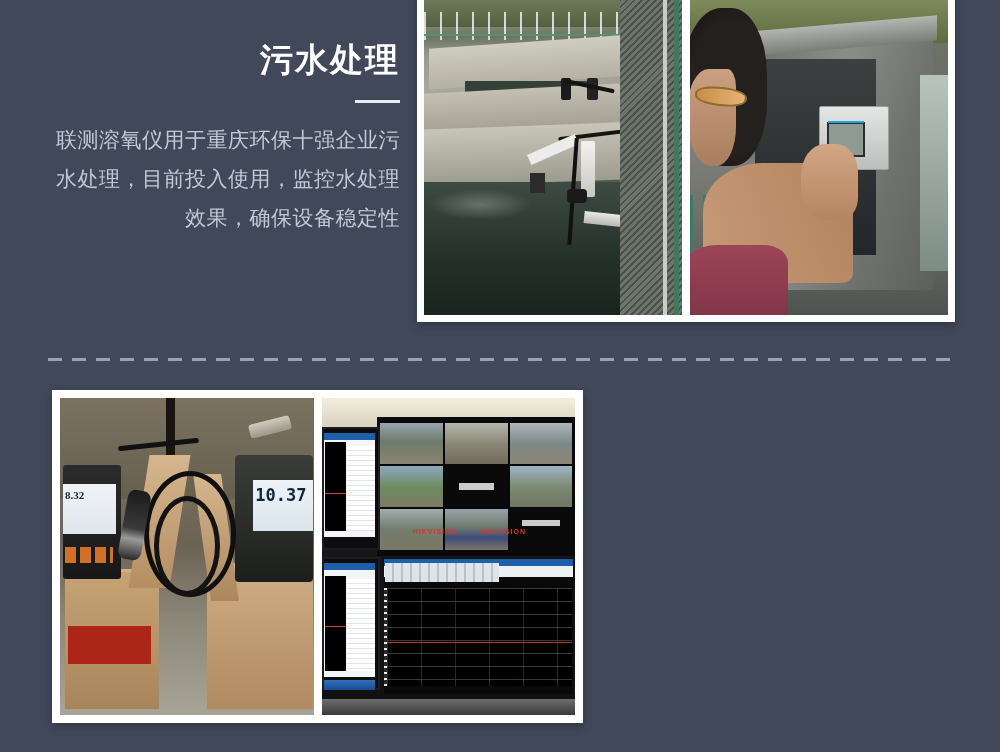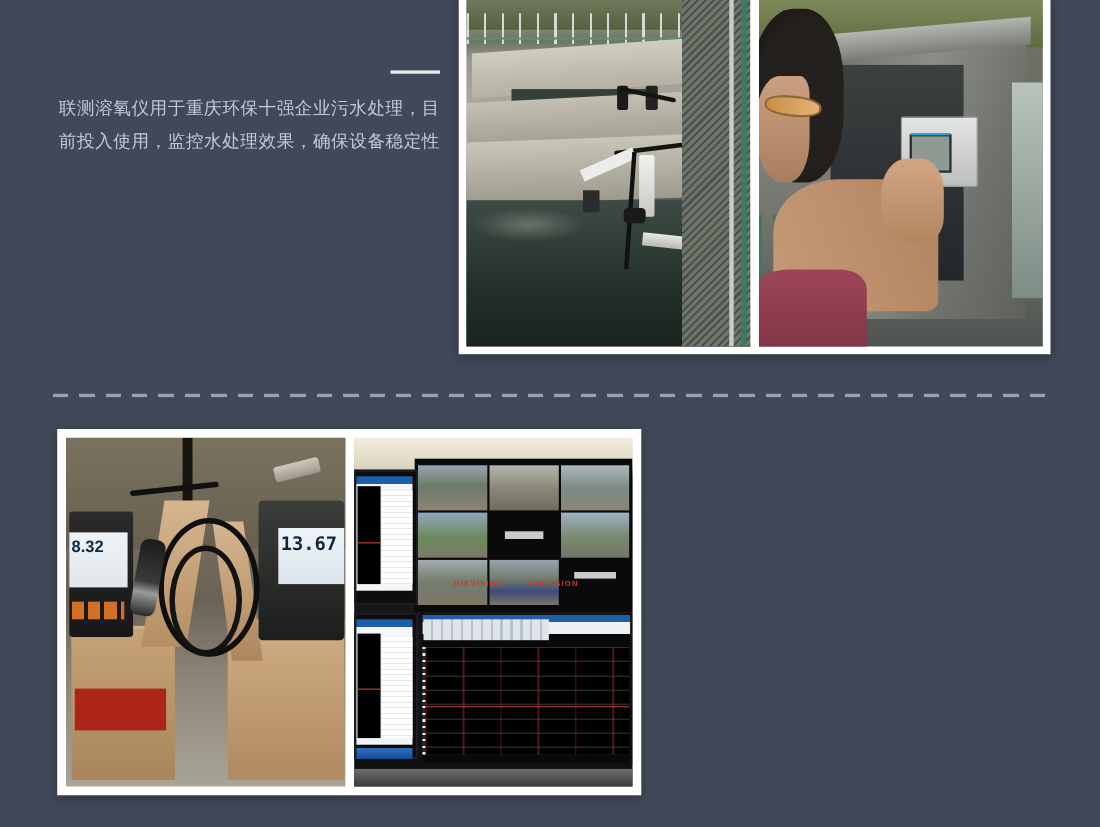--- a/index.html
+++ b/index.html
@@ -20,21 +20,21 @@
     line-height:1.1;
     white-space:nowrap;
   }
   .title-rule {
     height:3px;
     width:45px;
     background:#e9ebef;
   }
   .body-copy {
     color:#c3c9d4;
-    font-size:16px;
+    font-size:21px;
     line-height:1.85;
     letter-spacing:0.5px;
   }
 
   
   .top-text { position:absolute; left:40px; top:42px; width:360px; text-align:right; }
   .top-text .title-rule { margin:22px 0 18px auto; }
 
   
   .bottom-text { position:absolute; left:604px; top:447px; width:356px; text-align:left; }
@@ -154,22 +154,22 @@
               background:linear-gradient(#d0ae85,#b08a60); }
   .p3 .flapM { position:absolute; left:31%; top:18%; width:16%; height:42%;
               background:linear-gradient(#d6b68f,#b58e63); transform:skewX(-9deg); }
   .p3 .flapM2{ position:absolute; left:56%; top:24%; width:11%; height:40%;
               background:linear-gradient(#d6b68f,#ad865d); transform:skewX(8deg); }
   .p3 .meterL{ position:absolute; left:1%; top:21%; width:23%; height:36%;
               background:linear-gradient(#2b2b2b,#171717); border-radius:3px; }
   .p3 .meterLscr{ position:absolute; left:1%; top:27%; width:21%; height:16%;
               background:linear-gradient(#f0f3f6,#dfe6ec); }
   .p3 .meterLval{ position:absolute; left:2%; top:29%; width:20%; height:12%;
-              color:#0f2a44; font-size:15px; font-weight:700;
-              font-family:Liberation Sans, sans-serif; line-height:1; }
+              color:#0f2a44; font-size:11px; font-weight:700;
+              font-family:Liberation Serif, serif; line-height:1; }
   .p3 .meterLkeys{ position:absolute; left:2%; top:47%; width:19%; height:5%;
               background:repeating-linear-gradient(to right,#d2702a 0 11px, #1a1a1a 11px 15px); }
   .p3 .meterR{ position:absolute; left:69%; top:18%; width:31%; height:40%;
               background:linear-gradient(#3b3d3a,#1d1f1d); border-radius:4px; }
   .p3 .meterRscr{ position:absolute; left:76%; top:26%; width:24%; height:16%;
               background:linear-gradient(#eef3f7,#dce5ec); }
   .p3 .meterRval{ position:absolute; left:77%; top:28%; width:23%; height:13%;
               color:#10263d; font-size:17px; font-weight:700;
               font-family:"DejaVu Sans Mono",monospace; line-height:1; }
   .p3 .probe3{ position:absolute; left:25%; top:29%; width:23px; height:70px;
@@ -242,20 +242,21 @@
               background:repeating-linear-gradient(#e9eef2 0 2px, #2a2a2a 2px 6px); }
   .p4 .desk  { position:absolute; left:0; bottom:0; width:100%; height:5%;
               background:linear-gradient(#6e6e70,#3a3a3c); }
 </style>
 </head>
 <body>
 
 <div class="page">
 
   <div class="top-text">
+    <div class="section-title">污水处理</div>
     <div class="title-rule"></div>
     <div class="body-copy">联测溶氧仪用于重庆环保十强企业污水处理，目前投入使用，监控水处理效果，确保设备稳定性</div>
   </div>
 
   <div class="photo-card" id="card-top">
     <div class="photo-row">
 
       <div class="photo-cell p1">
         <span class="sky"></span>
         <span class="rail"></span>
@@ -317,21 +318,21 @@
         <span class="boxLred"></span>
         <span class="boxR"></span>
         <span class="flapM"></span>
         <span class="flapM2"></span>
         <span class="meterL"></span>
         <span class="meterLscr"></span>
         <span class="meterLval">8.32</span>
         <span class="meterLkeys"></span>
         <span class="meterR"></span>
         <span class="meterRscr"></span>
-        <span class="meterRval">13.67</span>
+        <span class="meterRval">10.37</span>
         <span class="coil"></span>
         <span class="coil2"></span>
         <span class="probe3"></span>
       </div>
 
       <div class="photo-cell p4">
         <span class="wall"></span>
         <span class="monBig"></span>
         <span class="cctv">
           <i class="c1"></i>

